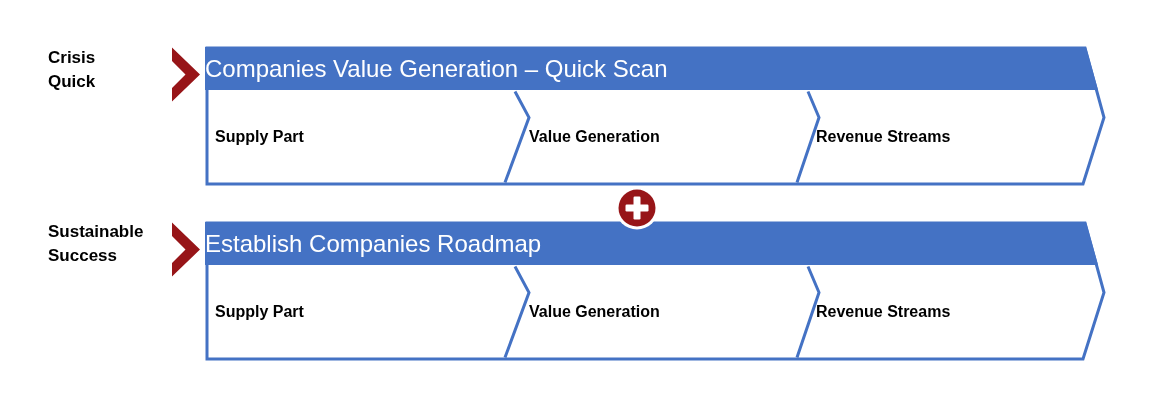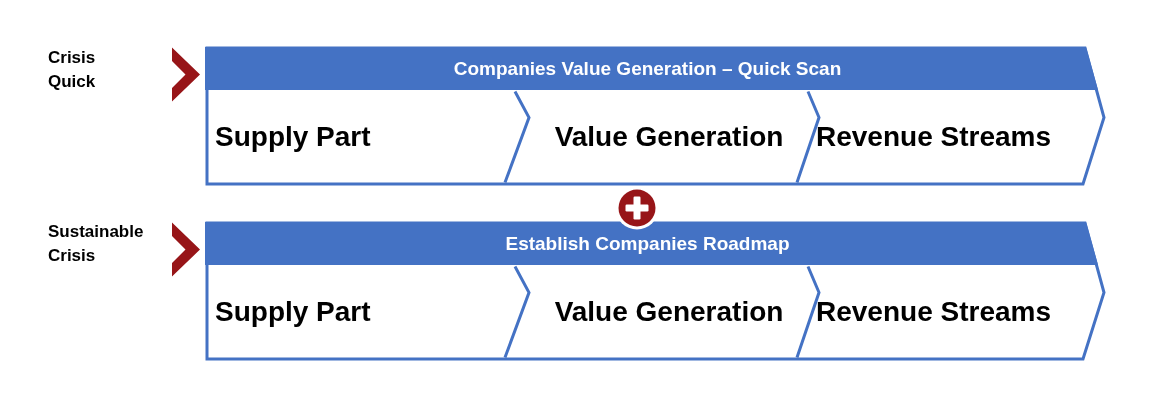--- a/index.html
+++ b/index.html
@@ -26,33 +26,33 @@
   .plus-inner{fill:var(--dark-red);}
   .plus-bar{fill:#fff;}
 
   .side-label{
     position:absolute;left:48px;
     font-weight:bold;font-size:17px;line-height:24px;
     color:var(--label-text);white-space:pre-line;
   }
   .banner-title{
     position:absolute;left:205px;width:885px;height:43px;
-    line-height:43px;text-align:center;
-    font-weight:bold;font-size:19px;color:var(--title-text);
+    line-height:43px;
+    font-weight:normal;font-size:24px;color:var(--title-text);
     white-space:nowrap;
   }
   .seg-label{
     position:absolute;height:81px;line-height:93px;
-    font-weight:bold;font-size:28px;color:var(--label-text);
+    font-weight:bold;font-size:16px;color:var(--label-text);
     white-space:nowrap;
   }
   .row1 .seg-label{top:90px;}
   .row2 .seg-label{top:265px;}
   .seg-1{left:215px;}
-  .seg-2{left:529px;width:280px;text-align:center;}
+  .seg-2{left:529px;width:280px;text-align:left;}
   .seg-3{left:816px;width:284px;text-align:left;}
 </style>
 </head>
 <body>
 
 <div class="stage">
 
   <svg class="shapes" width="1163" height="404" viewBox="0 0 1163 404">
 
     <g>
@@ -76,21 +76,21 @@
       <circle class="plus-outer" cx="637" cy="208" r="21.5"></circle>
       <circle class="plus-inner" cx="637" cy="208" r="18.5"></circle>
       <rect class="plus-bar" x="625.5" y="204.5" width="23" height="7" rx="1.2"></rect>
       <rect class="plus-bar" x="633.5" y="196.5" width="7" height="23" rx="1.2"></rect>
     </g>
   </svg>
 
   <div class="side-label" style="top:46px">Crisis
 Quick</div>
   <div class="side-label" style="top:220px">Sustainable
-Crisis</div>
+Success</div>
 
   <div class="banner-title" style="top:47px">Companies Value Generation – Quick Scan</div>
   <div class="row1">
     <div class="seg-label seg-1">Supply Part</div>
     <div class="seg-label seg-2">Value Generation</div>
     <div class="seg-label seg-3">Revenue Streams</div>
   </div>
 
   <div class="banner-title" style="top:222px">Establish Companies Roadmap</div>
   <div class="row2">

